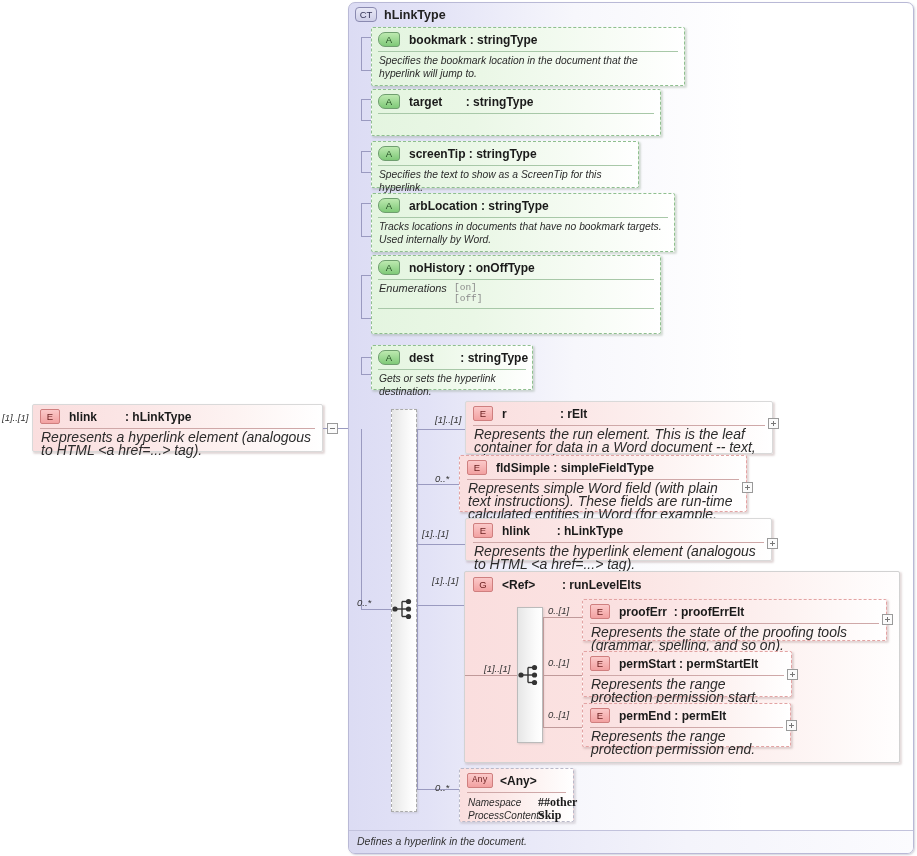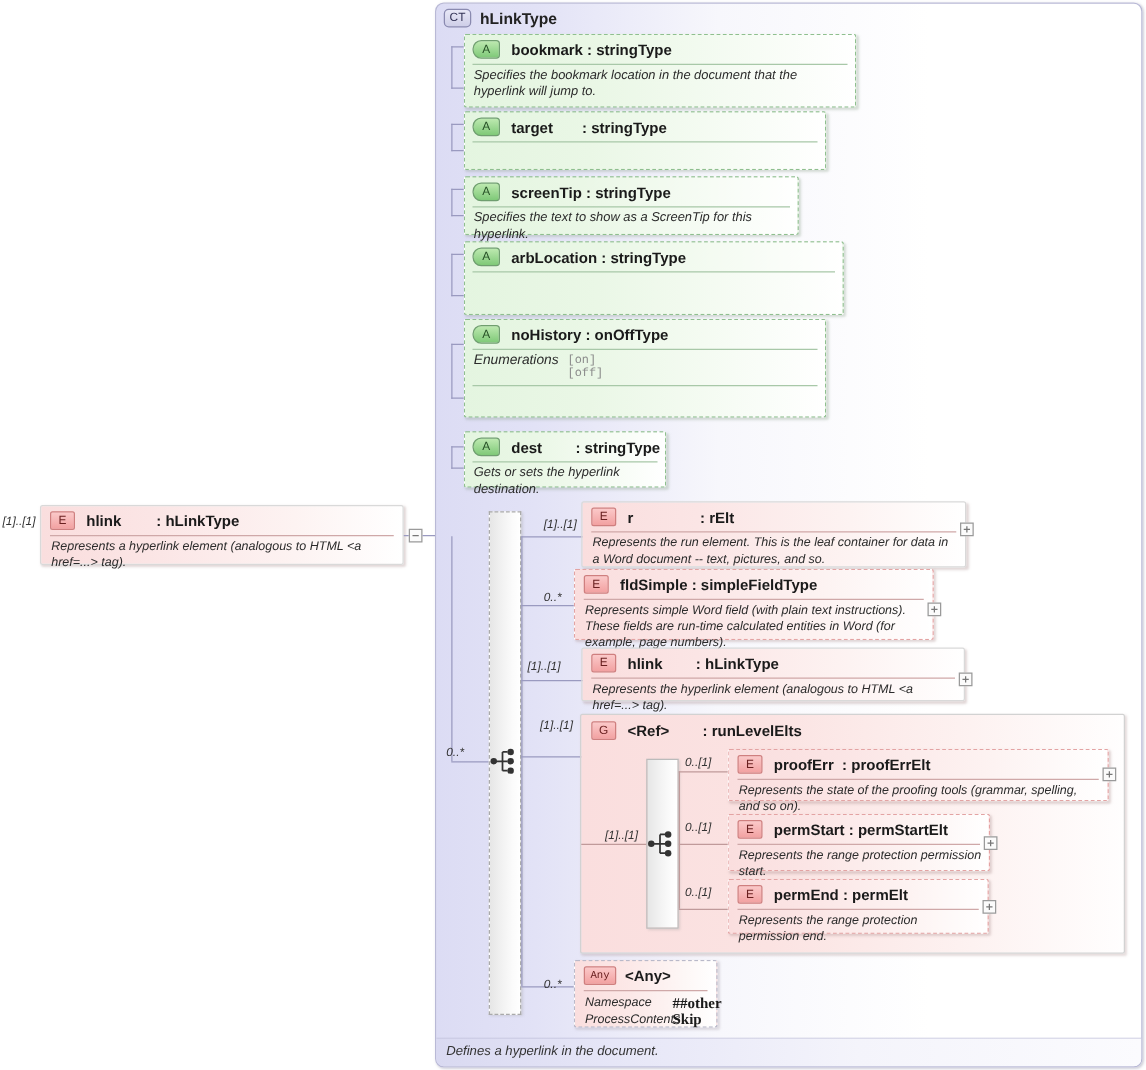--- a/index.html
+++ b/index.html
@@ -162,21 +162,21 @@
     font-size: 12px; font-weight: bold; color: #1a1a1a;
     white-space: pre;
     text-align: right;
   }
   .el-sep {
     position: absolute; left: 7px; right: 7px; top: 23px;
     height: 1px; background: #cfa8a8;
   }
   .el-desc {
     position: absolute; left: 8px; right: 6px; top: 26px;
-    font-size: 10px; font-style: italic; color: #2b2b2b;
+    font-size: 14px; font-style: italic; color: #2b2b2b;
     line-height: 13px;
   }
 
   
   .grp-box {
     position: absolute;
     border: 1px solid #d2d2d2;
     border-radius: 2px;
     background: linear-gradient(to right,#fadede 0%,#fbe3e2 35%,#fdf2f1 72%,#fffefe 100%);
     box-shadow: 1.5px 1.5px 2px rgba(170,140,140,.3);
@@ -309,20 +309,21 @@
       <div class="attr-desc">Specifies the text to show as a ScreenTip for this hyperlink.</div>
     </div>
 
     <div class="attr-conn" style="left:12px; top:200px; height:34px;"></div>
     <div class="attr-box" style="left:22px; top:190px; width:304px; height:59px;">
       <div class="attr-head">
         <span class="badge-a">A</span>
         <span class="attr-name">arbLocation : stringType</span>
       </div>
       <div class="attr-sep"></div>
+      <div class="attr-desc">Tracks locations in documents that have no bookmark targets. Used internally by Word.</div>
     </div>
 
     <div class="attr-conn" style="left:12px; top:272px; height:44px;"></div>
     <div class="attr-box" style="left:22px; top:252px; width:290px; height:79px;">
       <div class="attr-head">
         <span class="badge-a">A</span>
         <span class="attr-name">noHistory : onOffType</span>
       </div>
       <div class="attr-sep"></div>
       <div class="enum-row">Enumerations</div>

